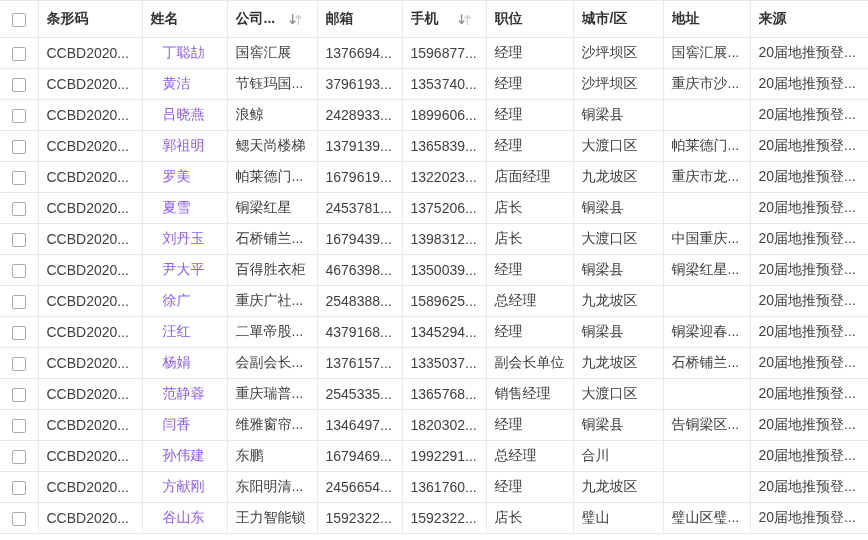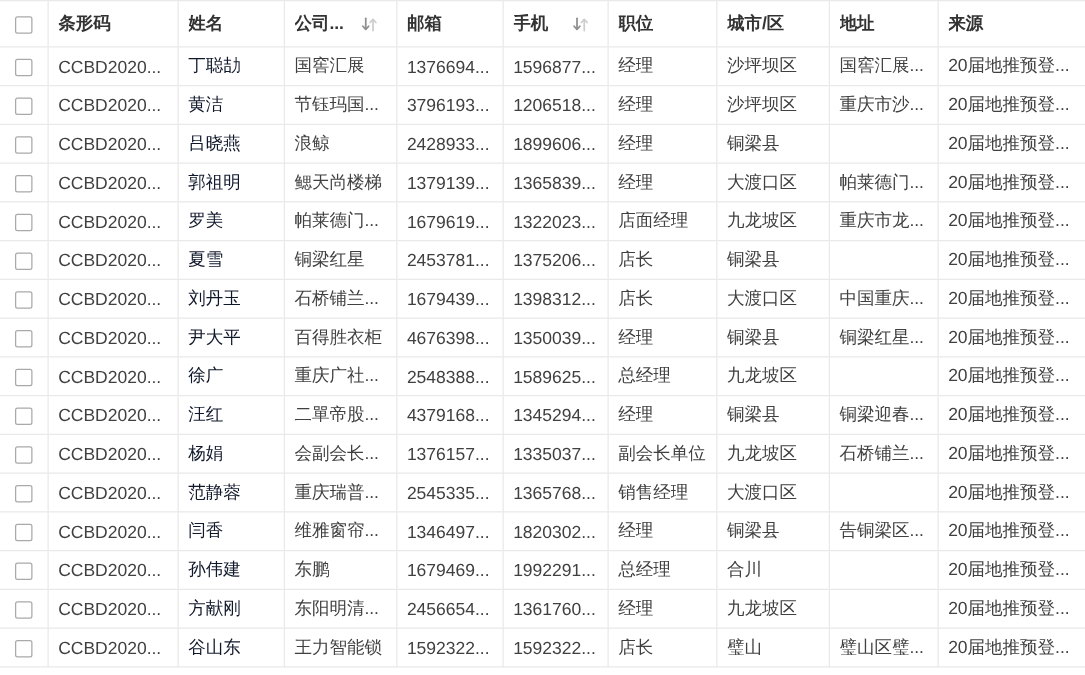--- a/index.html
+++ b/index.html
@@ -8,21 +8,21 @@
   table{border-collapse:collapse;table-layout:fixed;width:868px;border-radius:12px;}
   col.c0{width:38px}col.c1{width:104px}col.c2{width:85px}col.c3{width:90px}col.c4{width:85px}
   col.c5{width:84px}col.c6{width:87px}col.c7{width:90px}col.c8{width:87px}col.c9{width:118px}
   th,td{border:1px solid #e9e9e9;padding:0 8px;white-space:nowrap;overflow:hidden;
         text-overflow:clip;font-size:14px;text-align:left;vertical-align:middle;}
   th{height:36px;font-weight:bold;color:#333;background:#fff;}
   td{height:30px;color:#404040;}
   th:first-child,td:first-child{border-left:none;text-align:center;padding:0;}
   th:last-child,td:last-child{border-right:none;}
   thead th{border-top:1px solid #e9e9e9;}
-  a.name-link{color:#0f172a;text-decoration:none;cursor:pointer;}
+  a.name-link{color:#8b5cf6;text-decoration:none;cursor:pointer;margin-left:12px;}
   input.cb{appearance:none;-webkit-appearance:none;width:14px;height:14px;margin:0;
            border:1px solid #a9a9a9;border-radius:2px;background:#fff;vertical-align:middle;cursor:pointer;}
   .th-flex{display:flex;align-items:center;}
   .th-label{overflow:hidden;white-space:nowrap;}
   .sorter{display:inline-flex;margin-left:auto;margin-right:6px;flex:none;}
 </style>
 </head>
 <body>
 
 <div class="wrap">
@@ -125,21 +125,21 @@
           <td>沙坪坝区</td>
           <td>国窖汇展...</td>
           <td>20届地推预登...</td>
         </tr>
         <tr>
           <td><input type="checkbox" class="cb" style=""></td>
           <td>CCBD2020...</td>
           <td><a class="name-link">黄洁</a></td>
           <td>节钰玛国...</td>
           <td>3796193...</td>
-          <td>1206518...</td>
+          <td>1353740...</td>
           <td>经理</td>
           <td>沙坪坝区</td>
           <td>重庆市沙...</td>
           <td>20届地推预登...</td>
         </tr>
         <tr>
           <td><input type="checkbox" class="cb" style=""></td>
           <td>CCBD2020...</td>
           <td><a class="name-link">吕晓燕</a></td>
           <td>浪鲸</td>

